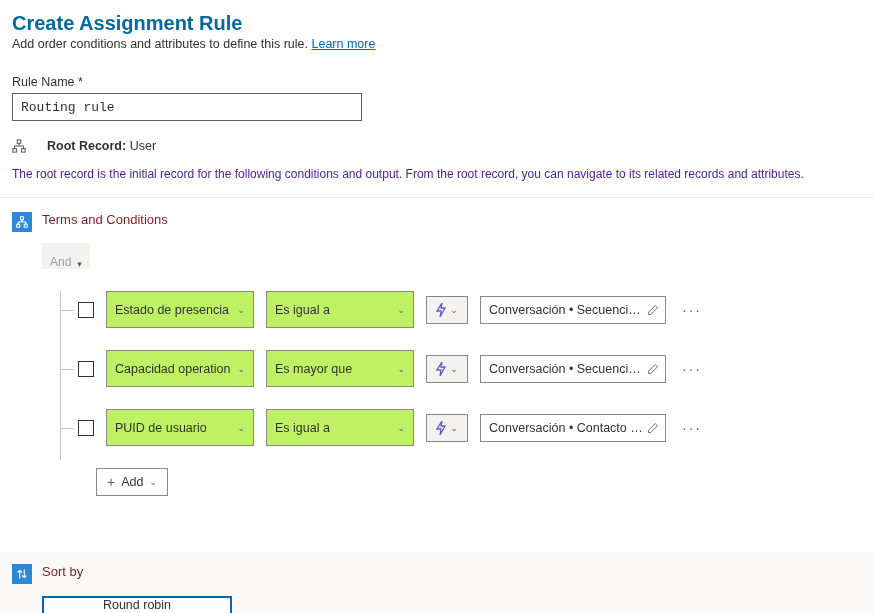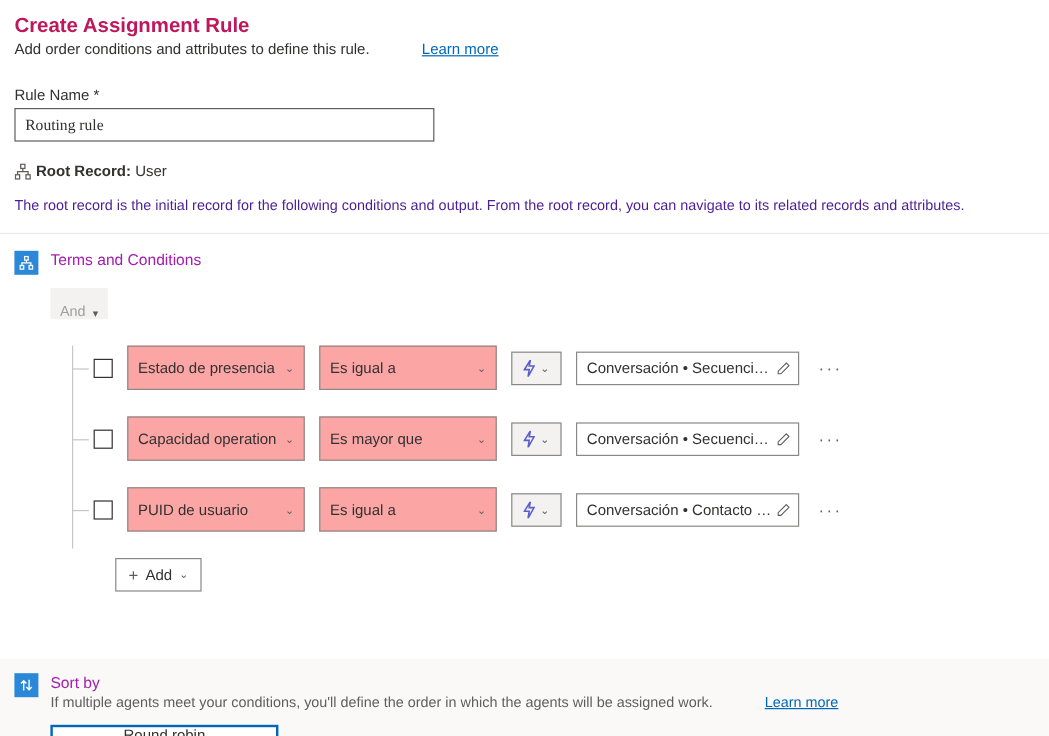--- a/index.html
+++ b/index.html
@@ -6,62 +6,62 @@
   body {
     margin: 0;
     font-family: "Segoe UI", -apple-system, BlinkMacSystemFont, sans-serif;
     font-size: 13px;
     color: #323130;
     background: #fff;
     width: 874px;
     padding: 12px 0 40px 12px;
   }
   .page-title {
-    font-size: 17px;
+    font-size: 20px;
     font-weight: 700;
     margin: 0 16px 2px 0;
-    color: #be185d;
+    color: #0369a1;
   }
   .page-subtitle {
     font-size: 12.5px;
     color: #323130;
     margin: 0 0 24px 0;
   }
-  a.link { color: #0067b8; text-decoration: underline; cursor: pointer; margin-left: 40px; }
+  a.link { color: #0067b8; text-decoration: underline; cursor: pointer; }
   .field-label { font-size: 12.5px; color: #323130; margin-bottom: 4px; }
   .text-input {
     width: 350px;
     height: 28px;
     border: 1px solid #605e5c;
     padding: 0 8px;
-    font-family: Liberation Serif, serif;
+    font-family: Liberation Mono, monospace;
     font-size: 13px;
     color: #323130;
   }
-  .root-record-row { display: flex; align-items: center; gap: 4px; margin-top: 18px; }
+  .root-record-row { display: flex; align-items: center; gap: 21px; margin-top: 18px; }
   .root-icon {
     width: 14px; height: 14px;
     stroke: #605e5c;
   }
   .root-label { font-size: 12.5px; }
   .root-label b { font-weight: 700; }
   .root-desc { font-size: 12px; color: #4c1d95; margin-top: 14px; }
   hr.div { border: none; border-top: 1px solid #edebe9; margin: 16px -12px 0 -12px; }
 
   .section { display: flex; align-items: flex-start; margin-top: 14px; }
   .section-icon {
     width: 20px; height: 20px;
     background: #2b88d8;
     color: #fff;
     display: flex; align-items: center; justify-content: center;
     flex: none;
     margin-right: 10px;
   }
   .section-body { flex: 1; }
-  .section-title { font-size: 13px; font-weight: 400; color: #a21caf; }
+  .section-title { font-size: 13px; font-weight: 400; color: #7f1d1d; }
   .section-sub { font-size: 12px; color: #605e5c; margin-top: 2px; }
 
   .rule-block { margin-top: 16px; margin-left: 0; }
 
   .pill {
     display: inline-flex; align-items: flex-end;
     background: #f3f2f1;
     padding: 0 8px;
     height: 26px;
     font-size: 12px;
@@ -98,21 +98,21 @@
   .chk {
     width: 16px; height: 16px;
     border: 1px solid #323130;
     background: #fff;
     cursor: pointer;
     flex: none;
   }
   .dd {
     height: 37px;
     border: 1px solid #8a8886;
-    background: #fca5a5;
+    background: #bef264;
     display: flex; align-items: center; justify-content: space-between;
     padding: 12px 8px;
     font-size: 12.5px;
     color: #323130;
     cursor: pointer;
   }
   .dd-attr { width: 148px; }
   .dd-op { width: 148px; }
   .zap-btn {
     height: 28px; width: 42px;
@@ -323,24 +323,20 @@
 
 <div class="sort-section">
   <div class="section" style="margin-top:0;">
     <div class="section-icon">
       <svg width="12" height="12" viewBox="0 0 16 16" fill="none" stroke="#fff" stroke-width="1.5">
         <path d="M5 14 V3 M2 6 L5 3 L8 6 M11 2 V13 M8 10 L11 13 L14 10"></path>
       </svg>
     </div>
     <div class="section-body">
       <div class="section-title">Sort by</div>
-      <div class="section-sub">
-        <span>If multiple agents meet your conditions, you'll define the order in which the agents will be assigned work.</span>
-        <a class="link">Learn more</a>
-      </div>
     </div>
   </div>
   <div class="sort-dd">
     <span>Round robin</span>
     <span class="chev">⌄</span>
   </div>
 </div>
 
 
 

